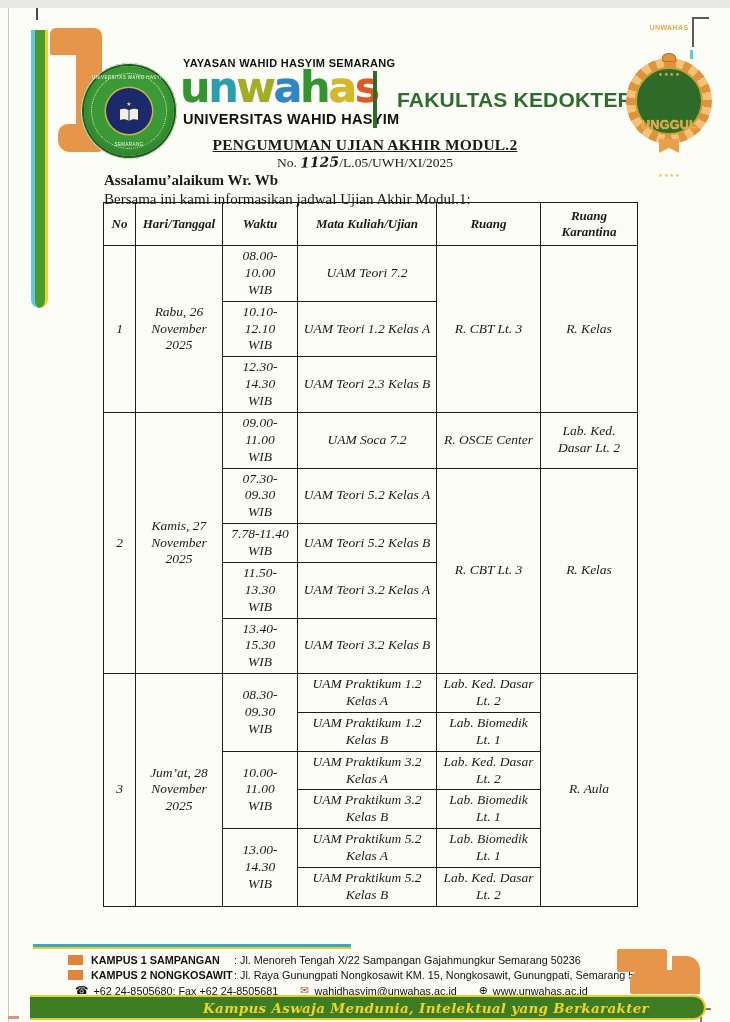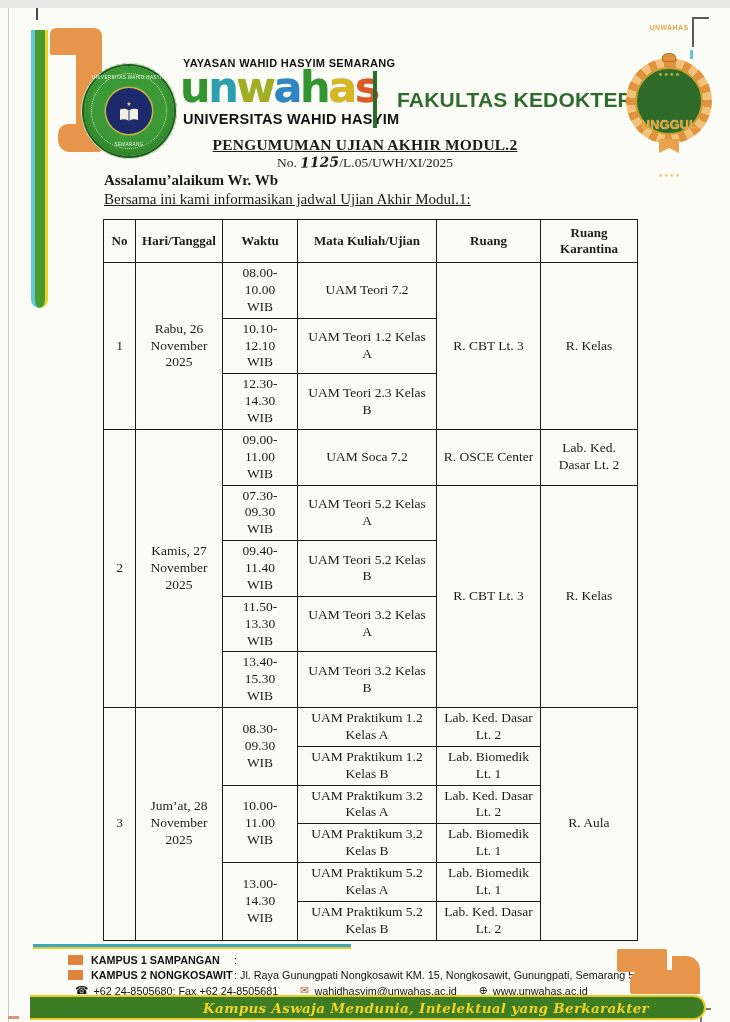--- a/index.html
+++ b/index.html
@@ -72,24 +72,24 @@
 
   
   .doc-title { left:0; top:128px; width:730px; text-align:center; font-weight:bold;
     font-size:15.5px; letter-spacing:.2px; text-decoration:underline; }
   .doc-number { left:0; top:146px; width:730px; text-align:center; font-size:13.5px; }
   .doc-number .hand { font-family:"DejaVu Serif",serif; font-style:italic; font-weight:bold;
     font-size:14px; letter-spacing:0; display:inline-block; transform:rotate(-2deg); }
 
   
   .salutation { left:104px; top:164px; font-weight:bold; font-size:15px; }
-  .intro { left:104px; top:183px; font-size:15px;text-decoration:underline; }
-
-  
-  .table-wrap { left:103px; top:211px; }
+  .intro { left:104px; top:183px; font-size:15px; }
+
+  
+  .table-wrap { left:103px; top:194px;font-style:italic; }
   table.schedule { border-collapse:collapse; table-layout:fixed; width:534px; font-size:13.5px; }
   table.schedule th, table.schedule td { border:1.4px solid #1c1c1c; padding:2px 5px;
     text-align:center; vertical-align:middle; line-height:1.25; }
   table.schedule th { font-size:13px; font-weight:bold; height:43px; padding:2px 2px; }
   td.subject { text-align:left; padding-left:7px; }
   tr.r1 { height:34px; } tr.r2 { height:35px; } tr.r3 { height:37px; }
 
   
   .foot-line-top { left:33px; top:936px; width:318px; }
   .foot-line-top .teal { height:3px; background:#3aa8c0; }
@@ -236,21 +236,21 @@
           <td>
               <div>07.30-09.30</div>
               <div>WIB</div>
             </td>
           <td class="subject">UAM Teori 5.2 Kelas A</td>
           <td rowspan="4">R. CBT Lt. 3</td>
           <td rowspan="4">R. Kelas</td>
         </tr>
         <tr class="r2">
           <td>
-              <div>09.40-11.40</div>
+              <div>7.78-11.40</div>
               <div>WIB</div>
             </td>
           <td class="subject">UAM Teori 5.2 Kelas B</td>
         </tr>
         <tr class="r2">
           <td>
               <div>11.50-13.30</div>
               <div>WIB</div>
             </td>
           <td class="subject">UAM Teori 3.2 Kelas A</td>
@@ -309,20 +309,21 @@
   <div class="abs foot-line-top">
     <div class="teal"></div>
     <div class="yellow"></div>
   </div>
 
   <div class="abs campus-block">
     <div class="campus-row">
       <span class="campus-bullet"></span>
       <span class="campus-label">KAMPUS 1 SAMPANGAN</span>
       <span>:</span>&nbsp;
+      <span>Jl. Menoreh Tengah X/22 Sampangan Gajahmungkur Semarang 50236</span>
     </div>
     <div class="campus-row">
       <span class="campus-bullet"></span>
       <span class="campus-label">KAMPUS 2 NONGKOSAWIT</span>
       <span>:</span>&nbsp;
       <span>Jl. Raya Gunungpati Nongkosawit KM. 15, Nongkosawit, Gunungpati, Semarang 50224</span>
     </div>
     <div class="contact-row">
       <span class="icon-glyph">☎</span>
       <span>+62 24-8505680; Fax +62 24-8505681</span>

